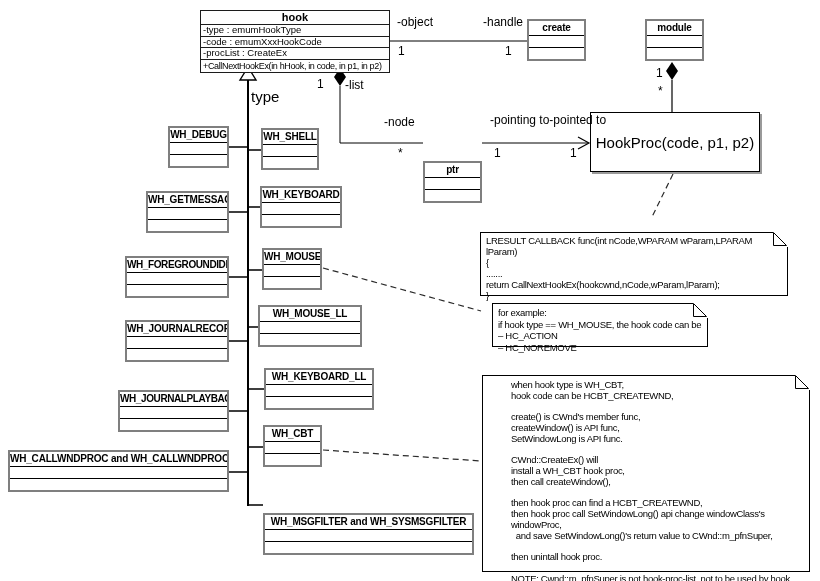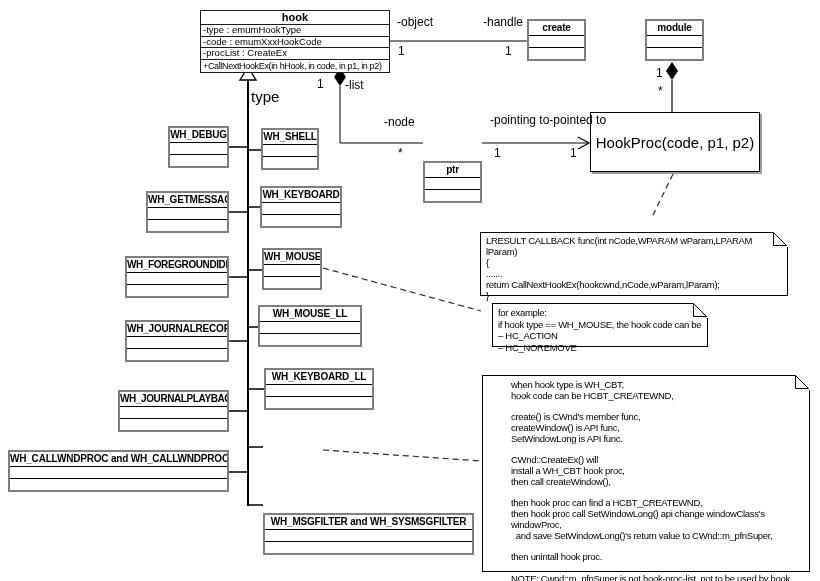--- a/index.html
+++ b/index.html
@@ -132,20 +132,25 @@
   <div class="cls cls3" style="left:118px;top:390px;width:111px;">
     <div class="t" style="letter-spacing:-0.4px;">WH_JOURNALPLAYBACK</div>
     <div class="r1"></div>
       <div class="r2"></div>
   </div>
   <div class="cls cls3" style="left:264px;top:368px;width:110px;">
     <div class="t">WH_KEYBOARD_LL</div>
     <div class="r1"></div>
       <div class="r2"></div>
   </div>
+  <div class="cls cls3" style="left:263px;top:425px;width:59px;">
+    <div class="t">WH_CBT</div>
+    <div class="r1"></div>
+      <div class="r2"></div>
+  </div>
   <div class="cls cls3" style="left:8px;top:450px;width:221px;">
     <div class="t">WH_CALLWNDPROC and WH_CALLWNDPROCRET</div>
     <div class="r1"></div>
       <div class="r2"></div>
   </div>
   <div class="cls cls3" style="left:263px;top:513px;width:211px;">
     <div class="t">WH_MSGFILTER and WH_SYSMSGFILTER</div>
     <div class="r1"></div>
       <div class="r2"></div>
   </div>

